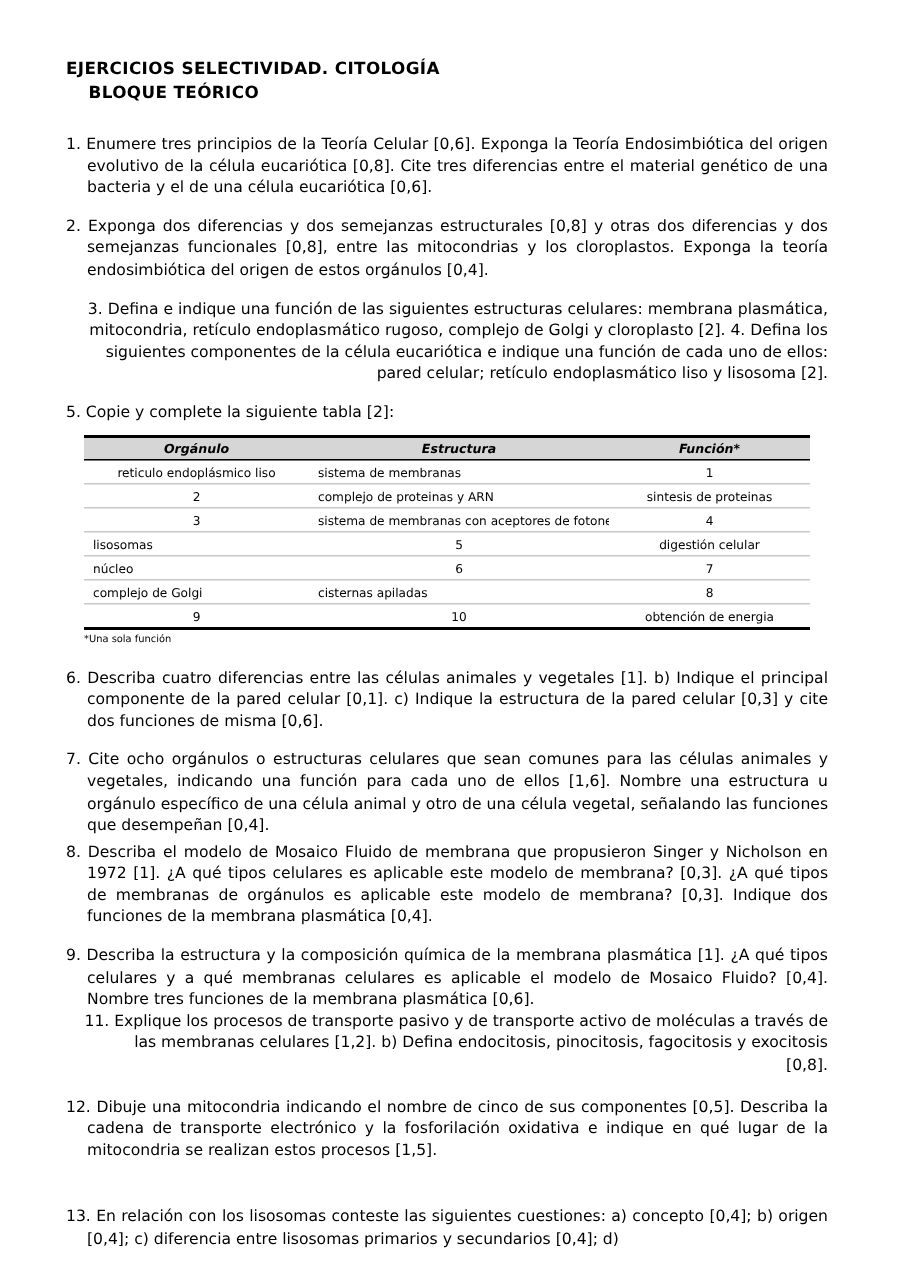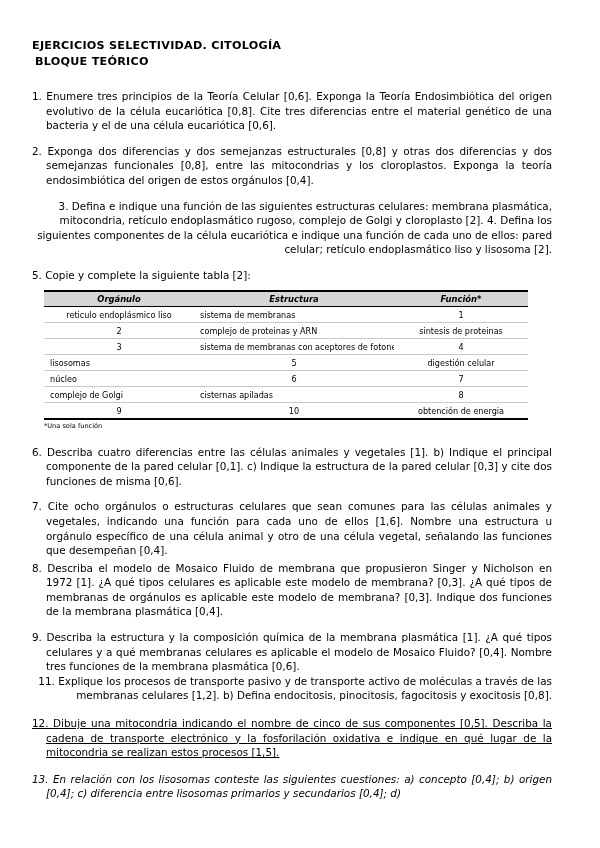--- a/index.html
+++ b/index.html
@@ -12,37 +12,37 @@
     height: 848px;
     font-family: "DejaVu Sans", sans-serif;
     color: #000000;
     overflow: hidden;
   }
   .page {
     position: relative;
     width: 600px;
     height: 848px;
     box-sizing: border-box;
-    padding: 38px 48px 0 32px;
+    padding: 38px 48px 0 44px;
   }
 
   
   .doc-title {
     font-size: 11.2px;
     font-weight: bold;
     letter-spacing: 0.25px;
     line-height: 15.5px;
     margin: 0;
   }
   .doc-subtitle {
     font-size: 11.2px;
     font-weight: bold;
     letter-spacing: 0.25px;
     line-height: 15.5px;
-    margin: 0 0 20px 3px;
+    margin: 0 0 20px 15px;
   }
 
   
   .q {
     font-size: 10.4px;
     line-height: 14.6px;
     text-align: justify;
     margin: 0 0 11px 0;
     padding-left: 14px;
     text-indent: -14px;
@@ -176,16 +176,16 @@
         </tbody>
     </table>
     <p class="tbl-note">*Una sola función</p>
   </div>
 
   <p class="q">6. Describa cuatro diferencias entre las células animales y vegetales [1]. b) Indique el principal componente de la pared celular [0,1]. c) Indique la estructura de la pared celular [0,3] y cite dos funciones de misma [0,6].</p>
   <p class="q tight">7. Cite ocho orgánulos o estructuras celulares que sean comunes para las células animales y vegetales, indicando una función para cada uno de ellos [1,6]. Nombre una estructura u orgánulo específico de una célula animal y otro de una célula vegetal, señalando las funciones que desempeñan [0,4].</p>
   <p class="q" style="margin-top:3px;">8. Describa el modelo de Mosaico Fluido de membrana que propusieron Singer y Nicholson en 1972 [1]. ¿A qué tipos celulares es aplicable este modelo de membrana? [0,3]. ¿A qué tipos de membranas de orgánulos es aplicable este modelo de membrana? [0,3]. Indique dos funciones de la membrana plasmática [0,4].</p>
   <p class="q tight">9. Describa la estructura y la composición química de la membrana plasmática [1]. ¿A qué tipos celulares y a qué membranas celulares es aplicable el modelo de Mosaico Fluido? [0,4]. Nombre tres funciones de la membrana plasmática [0,6].</p>
   <p class="q centered-tail">11. Explique los procesos de transporte pasivo y de transporte activo de moléculas a través de las membranas celulares [1,2]. b) Defina endocitosis, pinocitosis, fagocitosis y exocitosis [0,8].</p>
-  <p class="q" style="margin-top:13px;text-decoration:underline;">12. Dibuje una mitocondria indicando el nombre de cinco de sus componentes [0,5]. Describa la cadena de transporte electrónico y la fosforilación oxidativa e indique en qué lugar de la mitocondria se realizan estos procesos [1,5].</p>
-  <p class="q last" style="margin-top:12px;font-style:italic;">13. En relación con los lisosomas conteste las siguientes cuestiones: a) concepto [0,4]; b) origen [0,4]; c) diferencia entre lisosomas primarios y secundarios [0,4]; d)</p>
+  <p class="q" style="margin-top:13px;">12. Dibuje una mitocondria indicando el nombre de cinco de sus componentes [0,5]. Describa la cadena de transporte electrónico y la fosforilación oxidativa e indique en qué lugar de la mitocondria se realizan estos procesos [1,5].</p>
+  <p class="q last" style="margin-top:30px;">13. En relación con los lisosomas conteste las siguientes cuestiones: a) concepto [0,4]; b) origen [0,4]; c) diferencia entre lisosomas primarios y secundarios [0,4]; d)</p>
 
 </div>
 
 </body></html>

